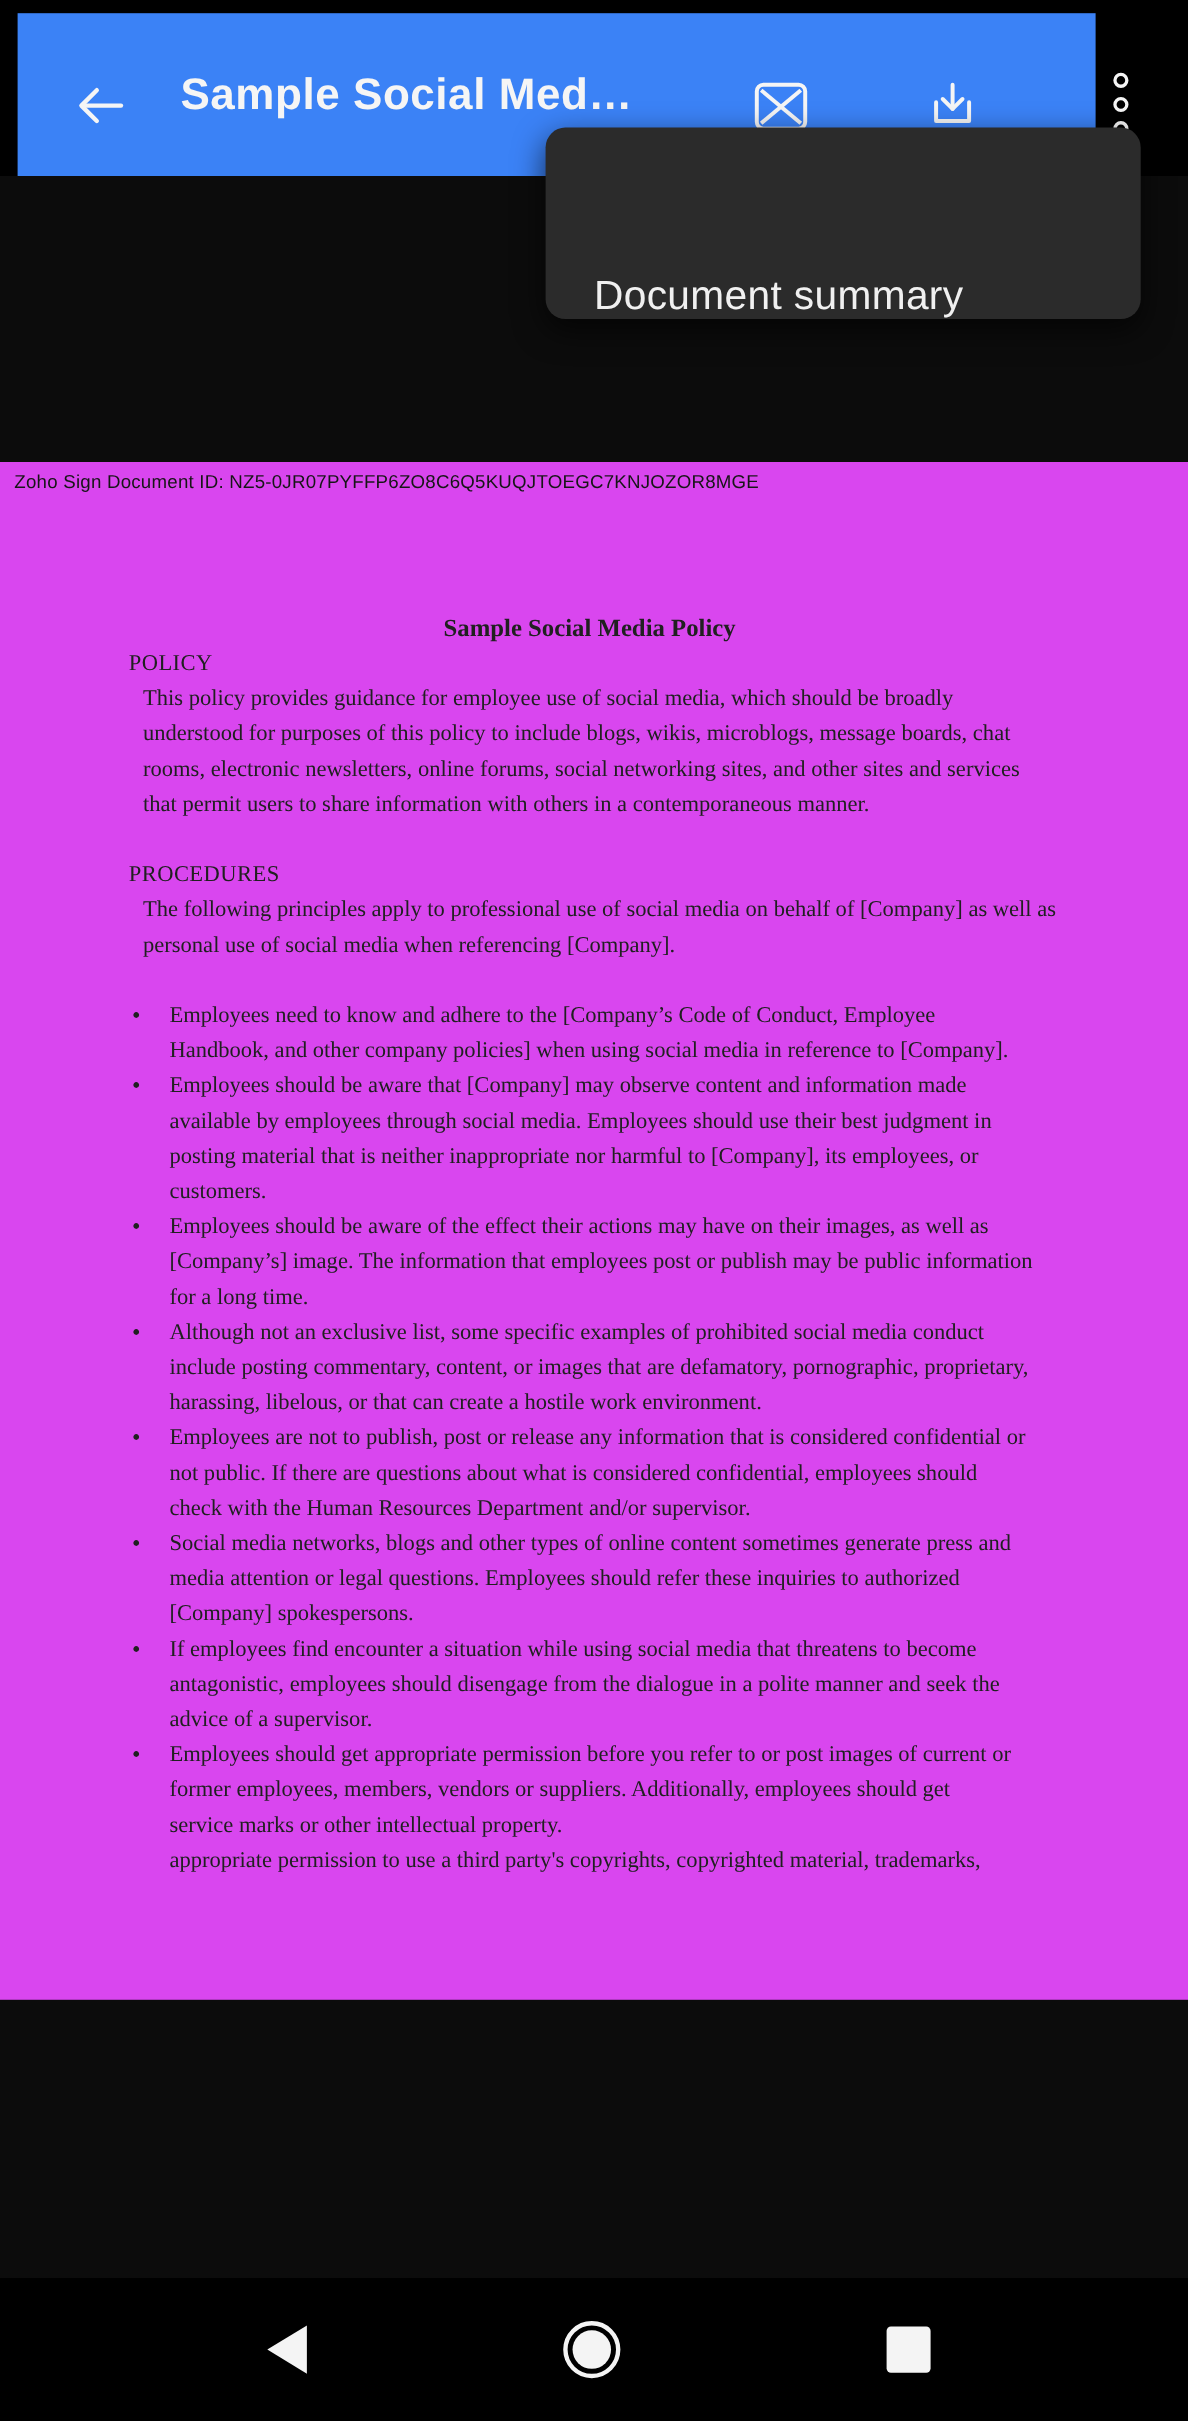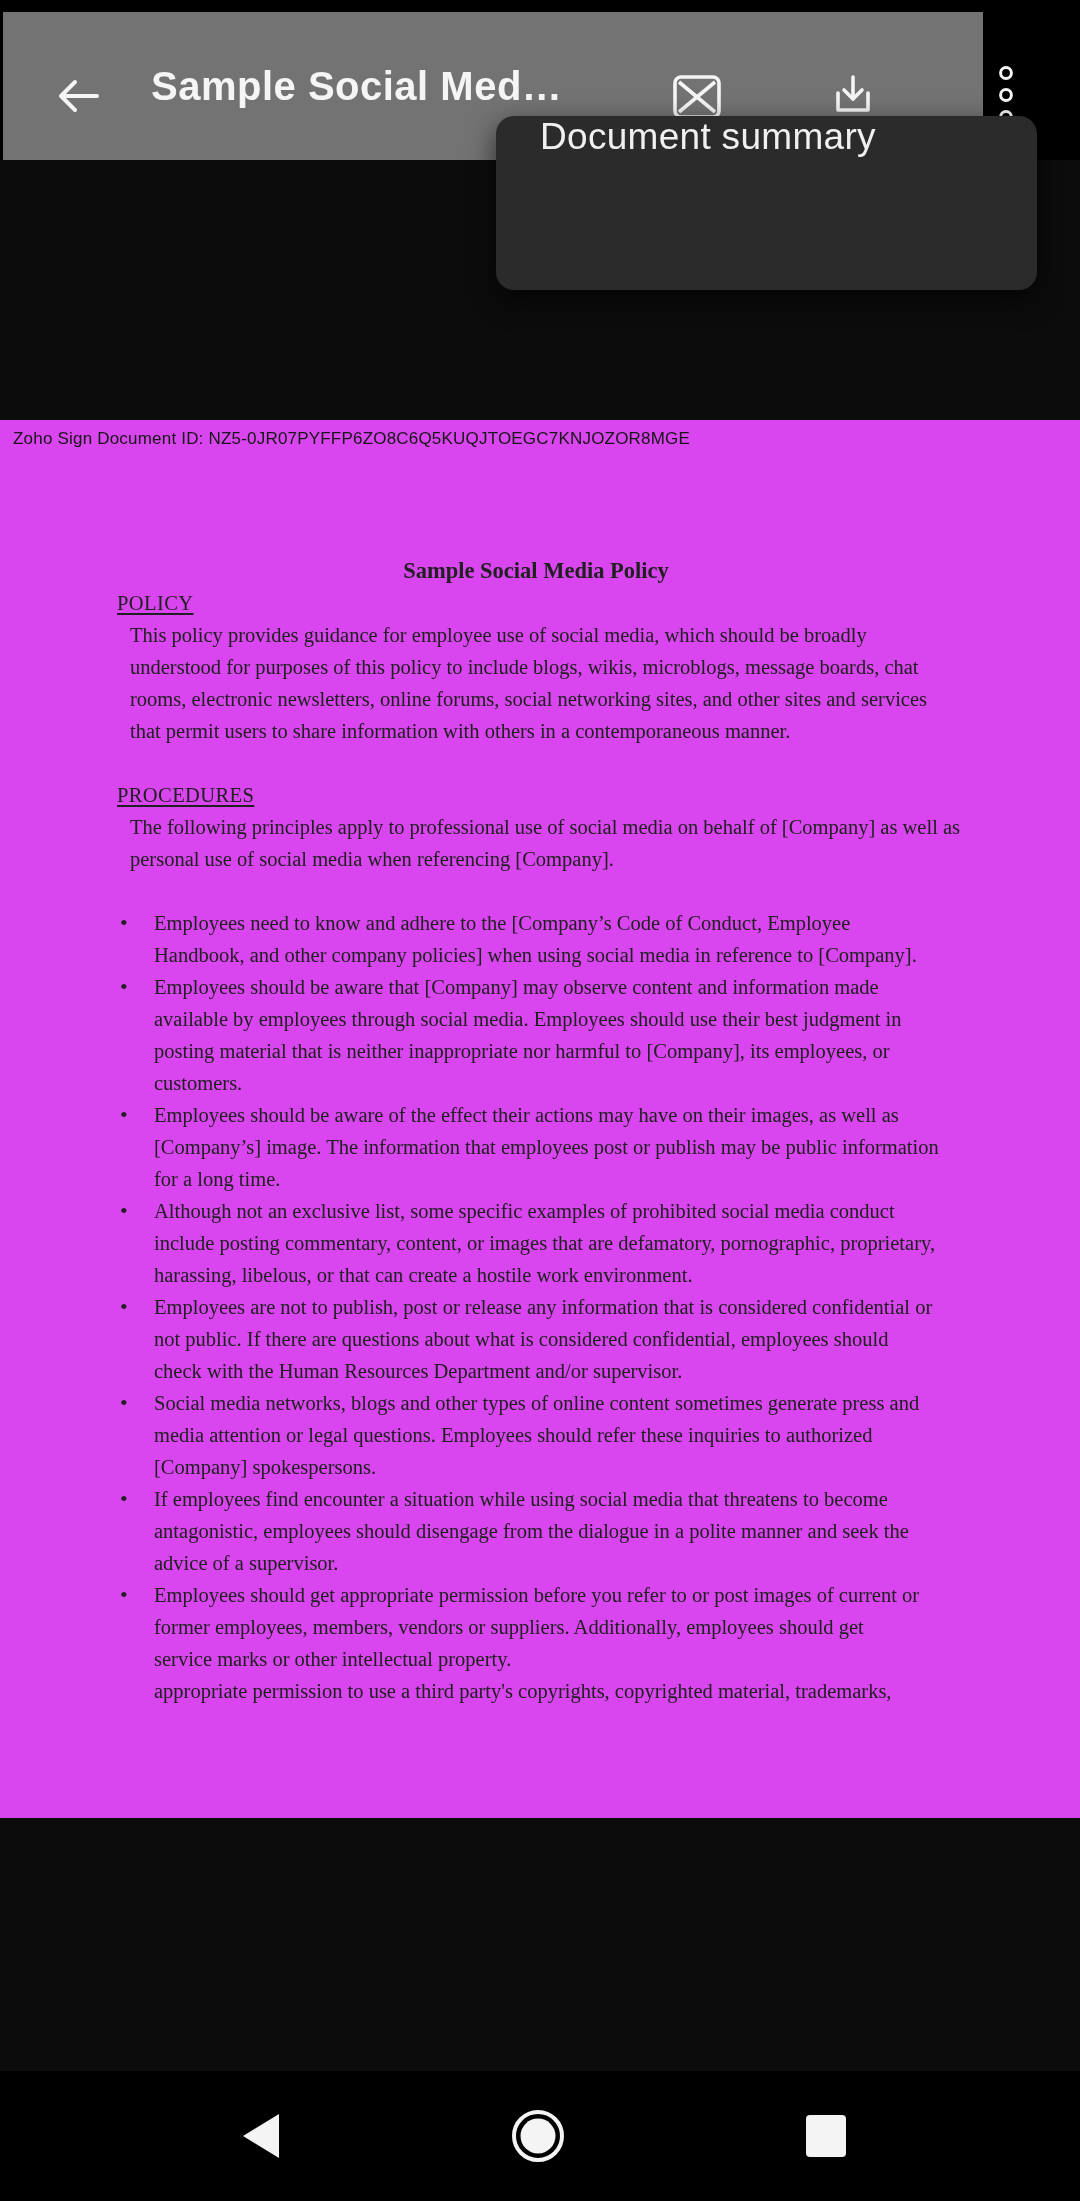--- a/index.html
+++ b/index.html
@@ -3,33 +3,33 @@
 <meta charset="utf-8">
 <style>
   html,body{margin:0;padding:0;}
   body{
     width:1080px;height:2201px;position:relative;overflow:hidden;
     background:#000;font-family:"Liberation Sans",sans-serif;
     -webkit-font-smoothing:antialiased;
   }
   
   .status-bar{position:absolute;top:0;left:0;width:1080px;height:12px;background:#000;}
-  .app-bar{position:absolute;top:12px;left:3px;width:980px;height:148px;background:#737373;}
+  .app-bar{position:absolute;top:12px;left:16px;width:980px;height:148px;background:#3b82f6;}
   .icon-btn{position:absolute;display:flex;align-items:center;justify-content:center;background:none;border:none;padding:0;cursor:pointer;}
   .app-title{
     position:absolute;left:148px;top:0;height:148px;display:flex;align-items:center;
     color:#f5f5f5;font-size:40px;font-weight:bold;letter-spacing:.5px;white-space:nowrap;
   }
   svg{display:block;}
   
   .menu-popup{
     position:absolute;left:496px;top:116px;width:541px;height:174px;
     background:#2b2b2b;border-radius:18px;z-index:20;
     box-shadow:0 10px 28px rgba(0,0,0,.65);
-    display:flex;align-items:flex-start;
+    display:flex;align-items:flex-end;
   }
   .menu-item{
     width:100%;padding-left:44px;color:#f0f0f0;font-size:37px;letter-spacing:.3px;
     white-space:nowrap;cursor:pointer;
   }
   
   .backdrop-top{position:absolute;top:160px;left:0;width:1080px;height:260px;background:#0c0c0c;}
   .backdrop-bottom{position:absolute;top:1818px;left:0;width:1080px;height:253px;background:#0c0c0c;}
   
   .page{
@@ -40,21 +40,21 @@
     position:absolute;top:9px;left:13px;
     font-family:"Liberation Sans",sans-serif;font-size:17px;color:#161616;letter-spacing:.2px;
     white-space:nowrap;
   }
   .doc{
     position:absolute;top:135px;left:0;width:1080px;
     padding:0 72px 0 117px;box-sizing:border-box;
     font-family:"Liberation Serif",serif;font-size:20.5px;line-height:32px;color:#202020;
   }
   .doc-title{font-weight:bold;font-size:22.5px;text-align:center;width:838px;}
-  .heading{text-decoration:underline;text-underline-offset:3px;letter-spacing:.4px;}
+  .heading{text-underline-offset:3px;letter-spacing:.4px;}
   .line{white-space:nowrap;margin-left:13px;}
   .spacer{height:32px;}
   .bullet{position:relative;padding-left:24px;}
   .bullet .line:first-child::before{
     content:"\2022";position:absolute;left:3px;top:0;font-size:22px;
   }
   
   .nav-bar{position:absolute;top:2071px;left:0;width:1080px;height:130px;background:#000;}
   .nav-btn{position:absolute;top:0;height:130px;display:flex;align-items:center;justify-content:center;cursor:pointer;}
   .nav-back{left:221px;width:80px;}

